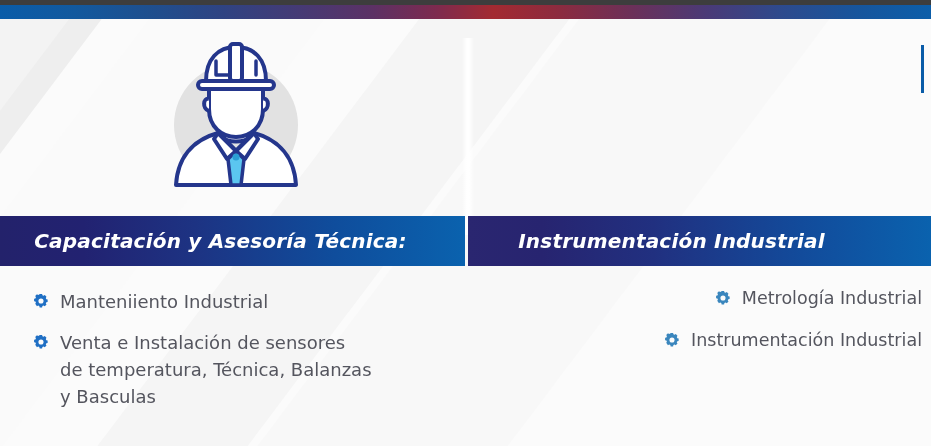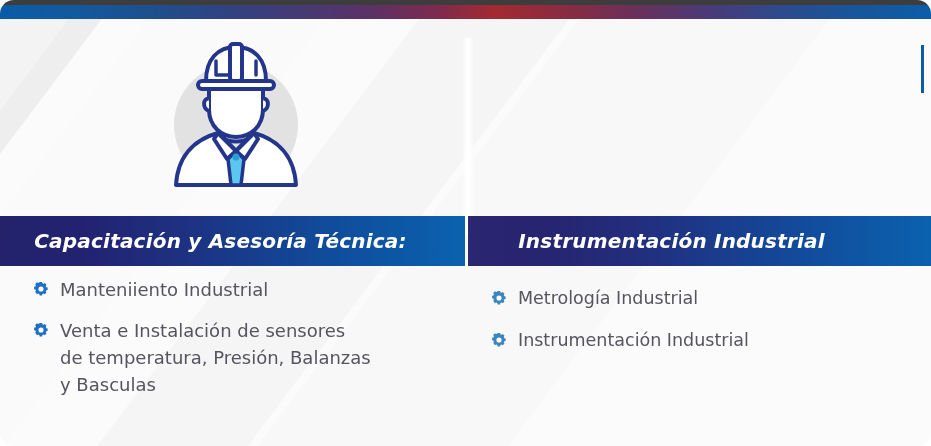--- a/index.html
+++ b/index.html
@@ -12,21 +12,20 @@
     overflow: hidden;
     background: #ffffff;
     font-family: "Liberation Sans", sans-serif;
   }
   .page {
     position: relative;
     width: 931px;
     height: 446px;
     overflow: hidden;
     background: #fbfbfb;
-    border-radius: 14px;
   }
 
   
   .top-dark {
     position: absolute;
     top: 0; left: 0;
     width: 931px; height: 5px;
     background: #3d3d3d;
   }
   .top-gradient {
@@ -147,22 +146,22 @@
   .list-col { position: absolute; top: 0; }
   .list-col.left  { left: 34px;  width: 430px; }
   .list-col.right { left: 492px; width: 430px; }
 
   .list-item {
     display: flex;
     align-items: flex-start;
     margin-bottom: 10px;
   }
   .list-col.left  .list-item { margin-bottom: 14px; }
-  .list-col.right .list-item { margin-bottom: 15px; }
-  .list-col.left  { padding-top: 10px; }
+  .list-col.right .list-item { margin-bottom: 15px; justify-content: flex-end; }
+  .list-col.left  { padding-top: 22px; }
   .list-col.right { padding-top: 19px; }
 
   .bullet {
     flex: 0 0 auto;
     width: 14px; height: 14px;
     margin-top: 6px;
     margin-right: 12px;
   }
   .list-text {
     color: #54555e;
@@ -258,21 +257,21 @@
       </div>
 
       <div class="list-item">
         <span class="bullet">
           <svg viewBox="0 0 24 24" width="14" height="14" aria-hidden="true">
             <path d="M9.6 1.5h4.8l.6 2.6 2.3 1 2.3-1.4 3.4 3.4-1.4 2.3 1 2.3 2.6.6v4.8l-2.6.6-1 2.3 1.4 2.3-3.4 3.4-2.3-1.4-2.3 1-.6 2.6H9.6l-.6-2.6-2.3-1-2.3 1.4L1 20.9l1.4-2.3-1-2.3L-1.2 15.7v-4.8l2.6-.6 1-2.3L1 5.7 4.4 2.3l2.3 1.4 2.3-1z" transform="translate(1.2,-1.5) scale(0.88)" fill="#1f6fc4"></path>
             <circle cx="12" cy="12" r="4.4" fill="#fbfbfb"></circle>
           </svg>
         </span>
         <span class="list-text">Venta e Instalación de sensores
-de temperatura, Presión, Balanzas
+de temperatura, Técnica, Balanzas
  y Basculas</span>
       </div>
 
     </div>
 
     <div class="list-col right">
 
       <div class="list-item">
         <span class="bullet">
           <svg viewBox="0 0 24 24" width="14" height="14" aria-hidden="true">

